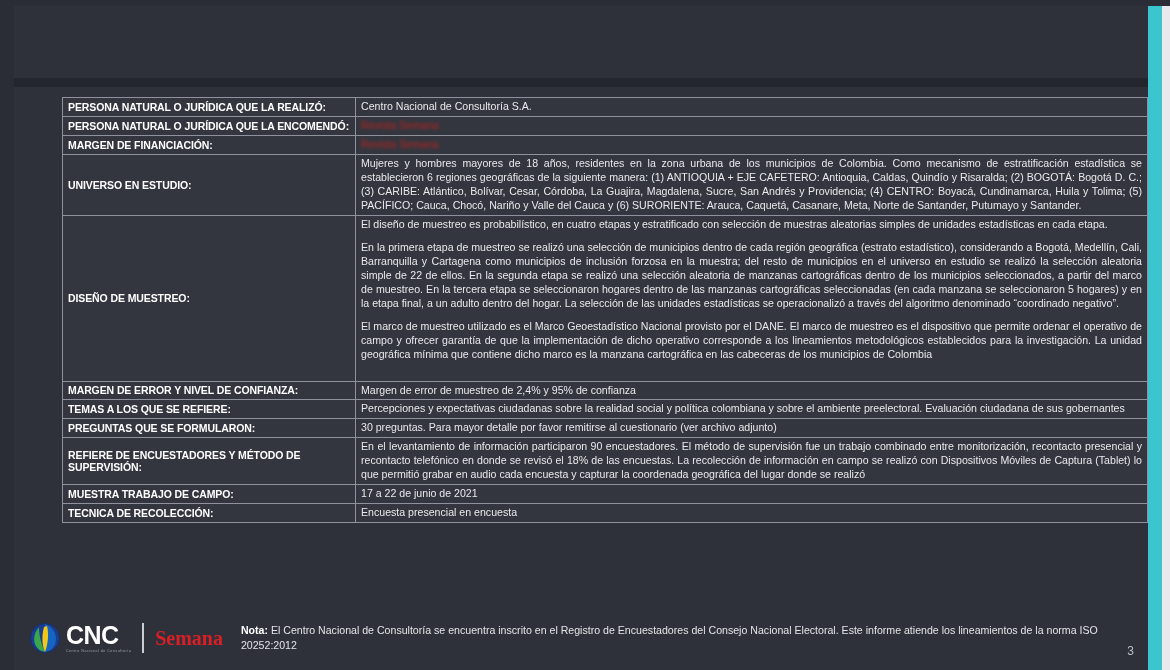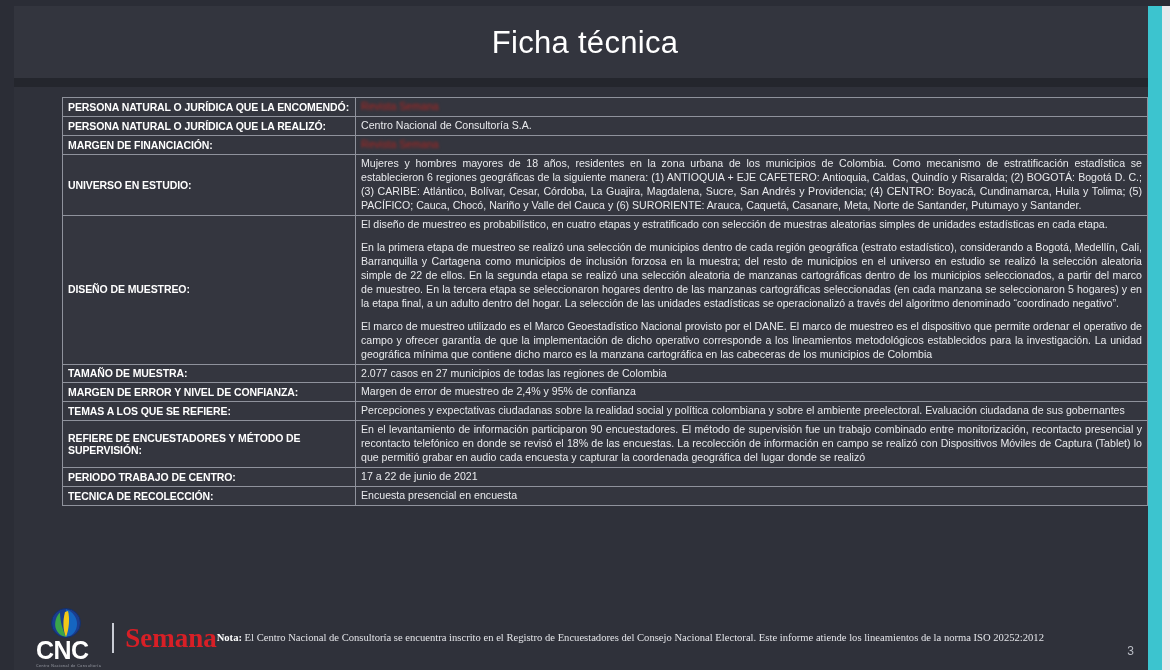--- a/index.html
+++ b/index.html
@@ -115,21 +115,21 @@
     line-height: 1.32;
     text-align: justify;
     background: #34363f;
     padding: 3px 7px 3px 7px;
     vertical-align: top;
   }
   td.val.mid { vertical-align: middle; }
   td.val p {
     margin: 0 0 9px 0;
   }
-  td.val p:last-child { margin-bottom: 0; }
+  td.val p:last-child { margin-bottom: 17px; }
 
   
   .redacted {
     color: #b2241f;
     filter: blur(1.7px);
     font-size: 10.6px;
     display: inline-block;
     user-select: none;
   }
 
@@ -141,21 +141,20 @@
     width: 1142px;
     height: 48px;
     background: #2f313a;
     display: flex;
     align-items: center;
   }
   .logo-cnc {
     display: flex;
     align-items: center;
     margin-left: 16px;
-    flex-direction: column;
   }
   .cnc-mark {
     width: 30px;
     height: 30px;
     flex: 0 0 30px;
   }
   .cnc-text-wrap {
     margin-left: 6px;
     line-height: 1;
   }
@@ -175,100 +174,97 @@
   }
   .logo-divider {
     width: 2px;
     height: 30px;
     background: #c9ccd4;
     margin: 0 11px 0 11px;
   }
   .semana-word {
     color: #d81f26;
     font-family: "Liberation Serif", serif;
-    font-size: 27px;
+    font-size: 20px;
     font-weight: bold;
     letter-spacing: 0px;
     line-height: 1;
   }
   .footer-note {
+    margin-left: 18px;
     color: #e3e4e8;
     font-size: 10.6px;
     line-height: 1.4;
     max-width: 880px;
-    font-family: Liberation Serif, serif;
   }
   .footer-note b { color: #ffffff; }
   .page-num {
     position: absolute;
     right: 36px;
     bottom: 12px;
     color: #b9bcc4;
     font-size: 12px;
   }
 </style>
 </head>
 <body>
 
 <div class="slide">
   <div class="slide-inner">
 
     <div class="accent-stripe"></div>
     <div class="accent-stripe-shadow"></div>
 
-    <div class="header">
-      <div class="header-title">Ficha técnica</div>
-    </div>
     <div class="header-divider"></div>
 
     <div class="table-wrap">
       <table class="ficha">
         <tbody id="ficha-body">
             <tr>
+              <td class="lbl">PERSONA NATURAL O JURÍDICA QUE LA REALIZÓ:</td>
+              <td class="val mid">Centro Nacional de Consultoría S.A.</td>
+            </tr>
+            <tr>
               <td class="lbl">PERSONA NATURAL O JURÍDICA QUE LA ENCOMENDÓ:</td>
               <td class="val mid"><span class="redacted">Revista Semana</span></td>
-            </tr>
-            <tr>
-              <td class="lbl">PERSONA NATURAL O JURÍDICA QUE LA REALIZÓ:</td>
-              <td class="val mid">Centro Nacional de Consultoría S.A.</td>
             </tr>
             <tr>
               <td class="lbl">MARGEN DE FINANCIACIÓN:</td>
               <td class="val mid"><span class="redacted">Revista Semana</span></td>
             </tr>
             <tr>
               <td class="lbl">UNIVERSO EN ESTUDIO:</td>
               <td class="val mid">Mujeres y hombres mayores de 18 años, residentes en la zona urbana de los municipios de Colombia. Como mecanismo de estratificación estadística se establecieron 6 regiones geográficas de la siguiente manera: (1) ANTIOQUIA + EJE CAFETERO: Antioquia, Caldas, Quindío y Risaralda; (2) BOGOTÁ: Bogotá D. C.; (3) CARIBE: Atlántico, Bolívar, Cesar, Córdoba, La Guajira, Magdalena, Sucre, San Andrés y Providencia; (4) CENTRO: Boyacá, Cundinamarca, Huila y Tolima; (5) PACÍFICO; Cauca, Chocó, Nariño y Valle del Cauca y (6) SURORIENTE: Arauca, Caquetá, Casanare, Meta, Norte de Santander, Putumayo y Santander.</td>
             </tr>
             <tr>
               <td class="lbl">DISEÑO DE MUESTREO:</td>
               <td class="val">
                 <p>El diseño de muestreo es probabilístico, en cuatro etapas y estratificado con selección de muestras aleatorias simples de unidades estadísticas en cada etapa.</p>
                 <p>En la primera etapa de muestreo se realizó una selección de municipios dentro de cada región geográfica (estrato estadístico), considerando a Bogotá, Medellín, Cali, Barranquilla y Cartagena como municipios de inclusión forzosa en la muestra; del resto de municipios en el universo en estudio se realizó la selección aleatoria simple de 22 de ellos. En la segunda etapa se realizó una selección aleatoria de manzanas cartográficas dentro de los municipios seleccionados, a partir del marco de muestreo. En la tercera etapa se seleccionaron hogares dentro de las manzanas cartográficas seleccionadas (en cada manzana se seleccionaron 5 hogares) y en la etapa final, a un adulto dentro del hogar. La selección de las unidades estadísticas se operacionalizó a través del algoritmo denominado “coordinado negativo”.</p>
                 <p>El marco de muestreo utilizado es el Marco Geoestadístico Nacional provisto por el DANE. El marco de muestreo es el dispositivo que permite ordenar el operativo de campo y ofrecer garantía de que la implementación de dicho operativo corresponde a los lineamientos metodológicos establecidos para la investigación. La unidad geográfica mínima que contiene dicho marco es la manzana cartográfica en las cabeceras de los municipios de Colombia</p>
               </td>
             </tr>
             <tr>
-              <td class="lbl">TAMAÑO DE MUESTRA:</td>
-              <td class="val mid">2.077 casos en 27 municipios de todas las regiones de Colombia</td>
-            </tr>
-            <tr>
               <td class="lbl">MARGEN DE ERROR Y NIVEL DE CONFIANZA:</td>
               <td class="val mid">Margen de error de muestreo de 2,4% y 95% de confianza</td>
             </tr>
             <tr>
               <td class="lbl">TEMAS A LOS QUE SE REFIERE:</td>
               <td class="val mid">Percepciones y expectativas ciudadanas sobre la realidad social y política colombiana y sobre el ambiente preelectoral. Evaluación ciudadana de sus gobernantes</td>
             </tr>
             <tr>
+              <td class="lbl">PREGUNTAS QUE SE FORMULARON:</td>
+              <td class="val mid">30 preguntas. Para mayor detalle por favor remitirse al cuestionario (ver archivo adjunto)</td>
+            </tr>
+            <tr>
               <td class="lbl">REFIERE DE ENCUESTADORES Y MÉTODO DE SUPERVISIÓN:</td>
               <td class="val mid">En el levantamiento de información participaron 90 encuestadores. El método de supervisión fue un trabajo combinado entre monitorización, recontacto presencial y recontacto telefónico en donde se revisó el 18% de las encuestas. La recolección de información en campo se realizó con Dispositivos Móviles de Captura (Tablet) lo que permitió grabar en audio cada encuesta y capturar la coordenada geográfica del lugar donde se realizó</td>
             </tr>
             <tr>
-              <td class="lbl">PERIODO TRABAJO DE CENTRO:</td>
+              <td class="lbl">MUESTRA TRABAJO DE CAMPO:</td>
               <td class="val mid">17 a 22 de junio de 2021</td>
             </tr>
             <tr>
               <td class="lbl">TECNICA DE RECOLECCIÓN:</td>
               <td class="val mid">Encuesta presencial en encuesta</td>
             </tr>
           </tbody>
       </table>
     </div>
 

